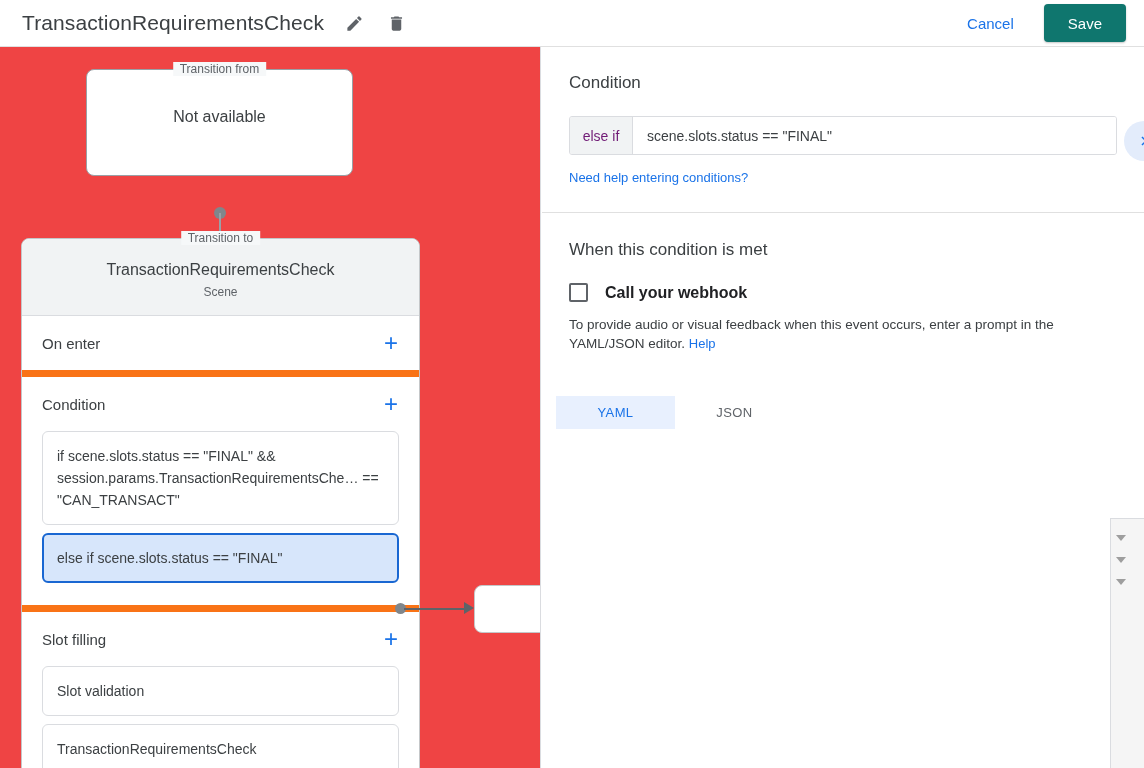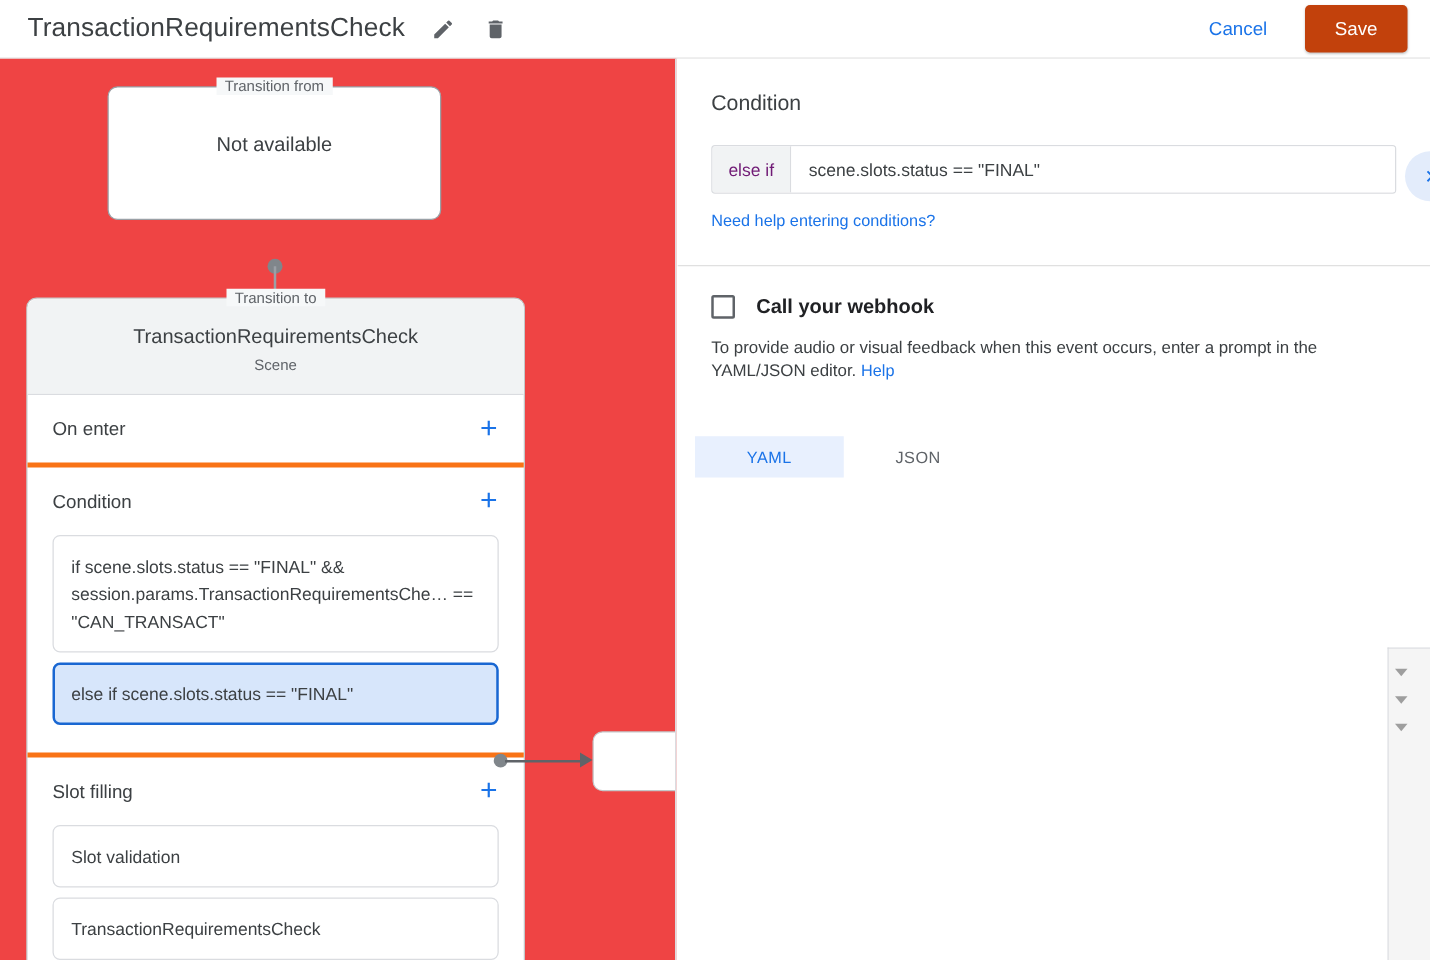--- a/index.html
+++ b/index.html
@@ -39,21 +39,21 @@
     color: #1a73e8;
     font-size: 15px;
     background: none; border: none;
     padding: 9px 12px;
     border-radius: 4px;
     cursor: pointer;
     font-family: inherit;
   }
   .btn-save {
     margin-left: 18px; margin-right: 18px;
-    background: #c2410c;
+    background: #0f766e;
     color: #ffffff;
     font-size: 15px;
     border: none;
     border-radius: 4px;
     padding: 0 24px;
     height: 38px;
     cursor: pointer;
     font-family: inherit;
     box-shadow: 0 1px 2px rgba(60,64,67,.3);
   }
@@ -138,21 +138,21 @@
     background: #f1f3f4;
     border-bottom: 1px solid #dadce0;
     border-radius: 8px 8px 0 0;
     padding: 22px 12px 16px;
     text-align: center;
   }
   .node-to-title { font-size: 16px; color: #3c4043; }
   .node-to-sub { font-size: 12px; color: #5f6368; margin-top: 6px; }
 
   .sect {
-    border-bottom: 4px solid #f97316;
+    border-bottom: 7px solid #f97316;
     padding: 0 0 0 0;
   }
   .sect:last-child { border-bottom: none; }
   .sect-head {
     display: flex; align-items: center;
     height: 54px;
     padding: 0 14px 0 20px;
   }
   .sect-title { font-size: 15px; color: #3c4043; flex: 1; }
   .plus-btn {
@@ -483,20 +483,21 @@
         <div class="cond-prefix">else if</div>
         <input class="cond-value" value="scene.slots.status == &quot;FINAL&quot;" style="">
       </div>
 
       <div class="help-link-row">
         <a class="link">Need help entering conditions?</a>
       </div>
     </div>
 
     <div class="dsec">
+      <div class="met-title">When this condition is met</div>
 
       <div class="cb-row">
         <div class="cb"></div>
         <div class="cb-label">Call your webhook</div>
       </div>
 
 
       <div class="desc">
         <span>To provide audio or visual feedback when this event occurs, enter a prompt in the YAML/JSON editor.</span>
         <a class="link">Help</a>

